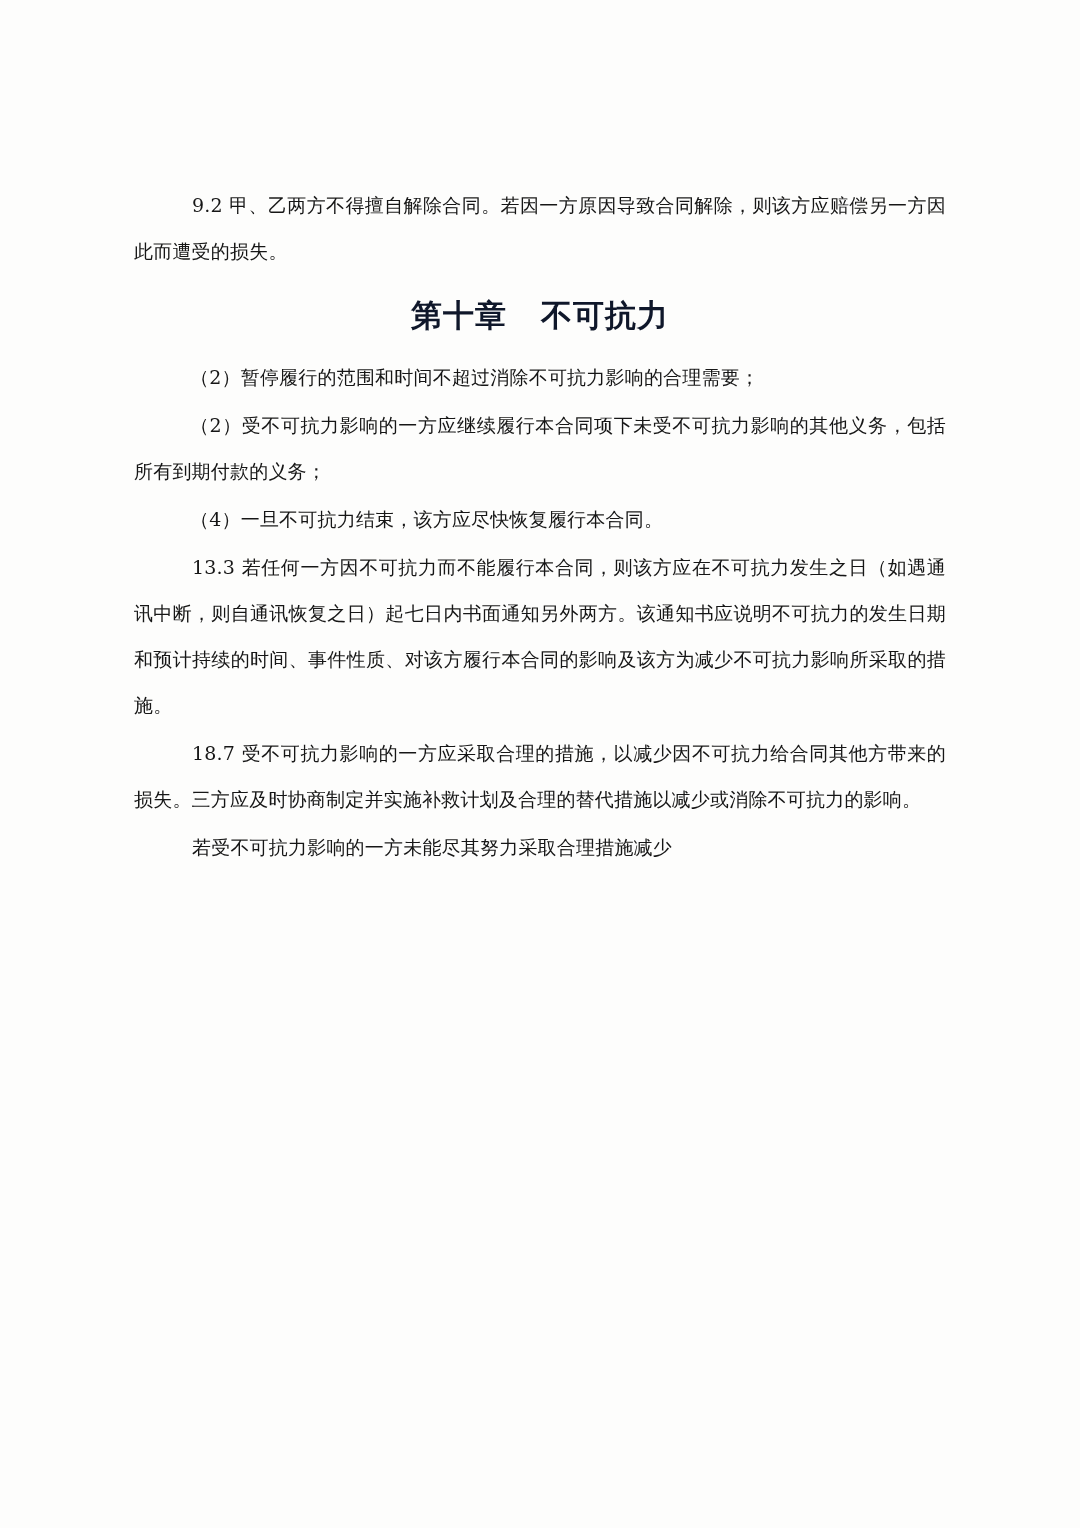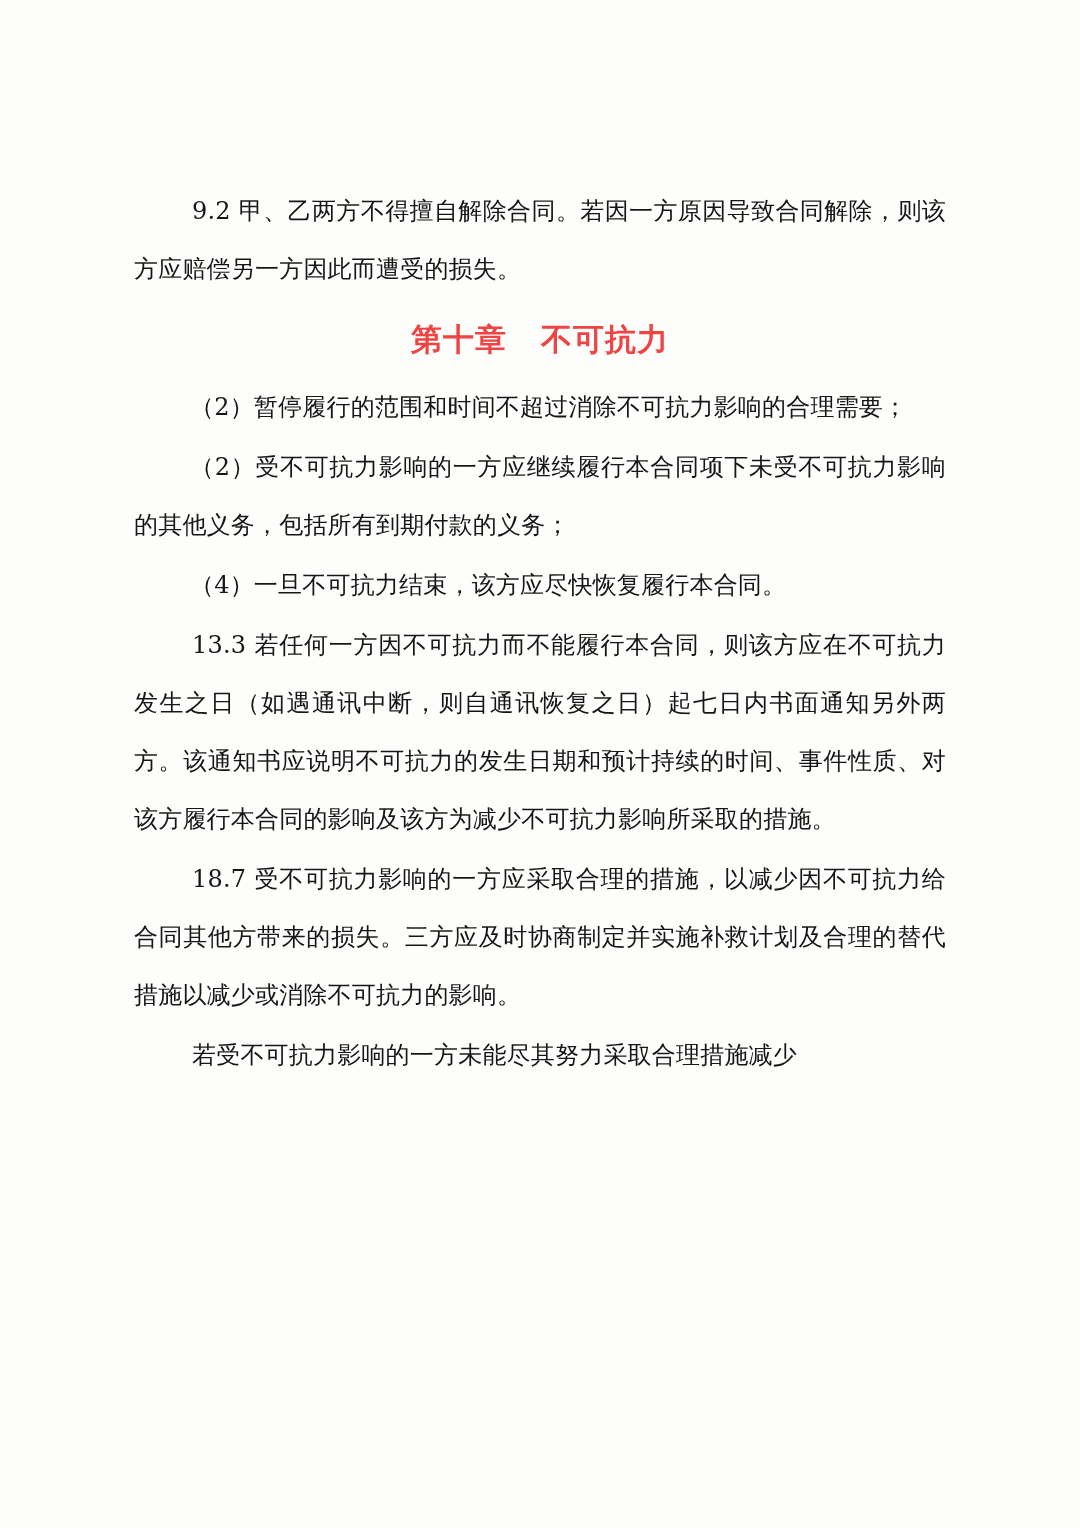--- a/index.html
+++ b/index.html
@@ -17,41 +17,41 @@
     color: #1a1a1a;
   }
   .content {
     position: absolute;
     left: 134px;
     top: 182px;
     width: 812px;
   }
   p {
     margin: 0 0 2px 0;
-    font-size: 24px;
-    line-height: 58px;
+    font-size: 19px;
+    line-height: 46px;
     text-align: justify;
     text-justify: inter-ideograph;
     letter-spacing: 0.2px;
     color: #161616;
   }
   p.indent {
     text-indent: 58px;
   }
   p.indent-sub {
     text-indent: 56px;
   }
   h2.chapter {
     margin: 12px 0 10px 0;
     font-size: 31px;
     line-height: 58px;
     font-weight: bold;
     text-align: center;
     letter-spacing: 1px;
-    color: #ef4444;
+    color: #0f172a;
   }
   .chapter-gap {
     display: inline-block;
     width: 34px;
   }
 </style>
 </head>
 <body>
 
 <div class="page">

